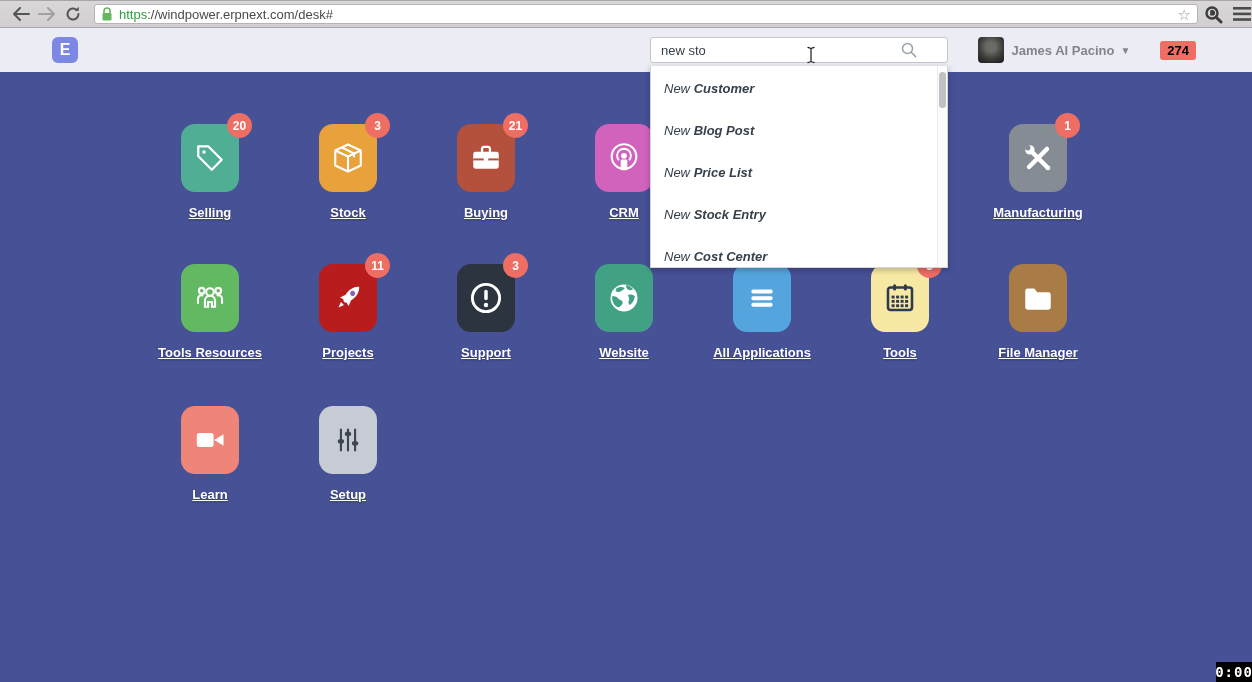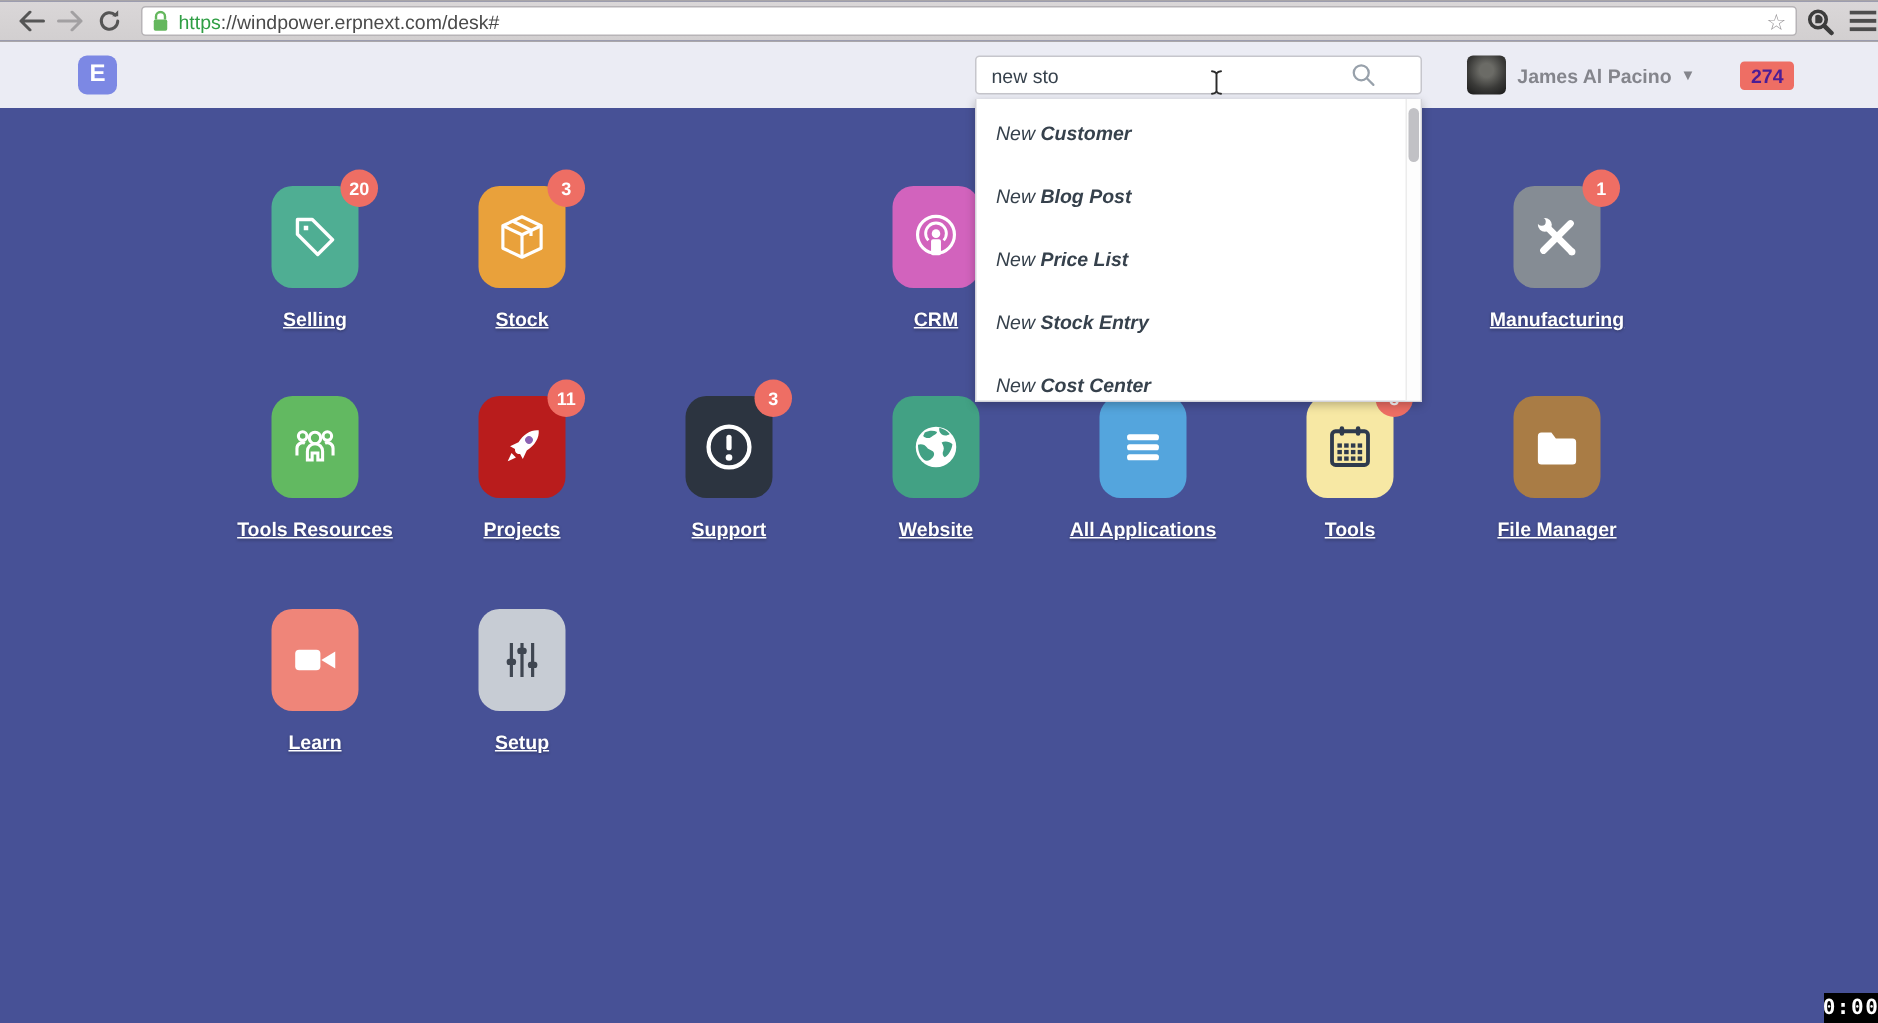--- a/index.html
+++ b/index.html
@@ -58,21 +58,21 @@
   .dd-thumb { position:absolute; right:1px; top:6px; width:7px; height:36px; border-radius:4px; background:#c1c1c5; }
 
   .userarea { position:absolute; right:56px; top:0; height:44px; display:flex; align-items:center; gap:8px; }
   .avatar {
     width:26px; height:26px; border-radius:4px;
     background:radial-gradient(circle at 50% 38%, #6b6b66 0 22%, #3a3a38 60%, #191919 100%);
   }
   .username { font-size:13px; font-weight:bold; color:#84858c; }
   .caret { color:#84858c; font-size:10px; margin-left:-2px; }
   .notif {
-    margin-left:22px; background:#ee6e64; color:#4c1d95; font-size:13px; font-weight:bold;
+    margin-left:22px; background:#ee6e64; color:#000000; font-size:13px; font-weight:bold;
     border-radius:3px; padding:2px 7px;
   }
 
   
   .desk { position:absolute; left:0; top:72px; width:1252px; height:610px; background:#475196; z-index:10; }
   .module {
     position:absolute; width:138px; text-align:center; cursor:pointer;
   }
   .tile {
     position:relative; width:58px; height:68px; border-radius:14px;
@@ -189,20 +189,34 @@
           <svg width="36" height="36" viewBox="0 0 24 24" fill="none" stroke="#fff" stroke-width="1.4" stroke-linejoin="round">
             <path d="M12 3 L20.5 7 V17 L12 21 L3.5 17 V7 Z"></path>
             <path d="M3.5 7 L12 11 L20.5 7"></path>
             <path d="M12 11 V21"></path>
             <path d="M8 5 L16 9 V11.5"></path>
           </svg>
         </span>
         <span class="badge">3</span>
       </div>
       <div class="mod-label">Stock</div>
+    </div>
+    <div class="module" style="left: 417px; top: 52px;">
+      <div class="tile" style="background: rgb(180, 81, 61); color: rgb(180, 81, 61);">
+        <span>
+          <svg width="34" height="34" viewBox="0 0 24 24">
+            <path d="M9.2 8 V5.8 a1.6 1.6 0 0 1 1.6 -1.6 h2.4 a1.6 1.6 0 0 1 1.6 1.6 V8" stroke="#fff" stroke-width="1.6" fill="none"></path>
+            <rect x="3" y="7.5" width="18" height="12" rx="1.6" fill="#fff"></rect>
+            <rect x="3" y="12.3" width="18" height="1.4" fill="currentColor"></rect>
+            <rect x="10.4" y="11.2" width="3.2" height="3.2" rx="0.6" fill="#fff"></rect>
+          </svg>
+        </span>
+        <span class="badge">21</span>
+      </div>
+      <div class="mod-label">Buying</div>
     </div>
     <div class="module" style="left: 555px; top: 52px;">
       <div class="tile" style="background: rgb(210, 99, 189); color: rgb(210, 99, 189);">
         <span>
           <svg width="36" height="36" viewBox="0 0 24 24">
             <circle cx="12" cy="11" r="8.2" stroke="#fff" stroke-width="1.4" fill="none"></circle>
             <path d="M8.6 13.5 a4.6 4.6 0 1 1 6.8 0" stroke="#fff" stroke-width="1.3" fill="none"></path>
             <circle cx="12" cy="10.5" r="1.9" fill="#fff"></circle>
             <path d="M10.7 13 h2.6 a0.9 0.9 0 0 1 0.9 0.9 V19.2 a0.9 0.9 0 0 1 -0.9 0.9 h-2.6 a0.9 0.9 0 0 1 -0.9 -0.9 V13.9 a0.9 0.9 0 0 1 0.9 -0.9 z" fill="#fff"></path>
           </svg>

